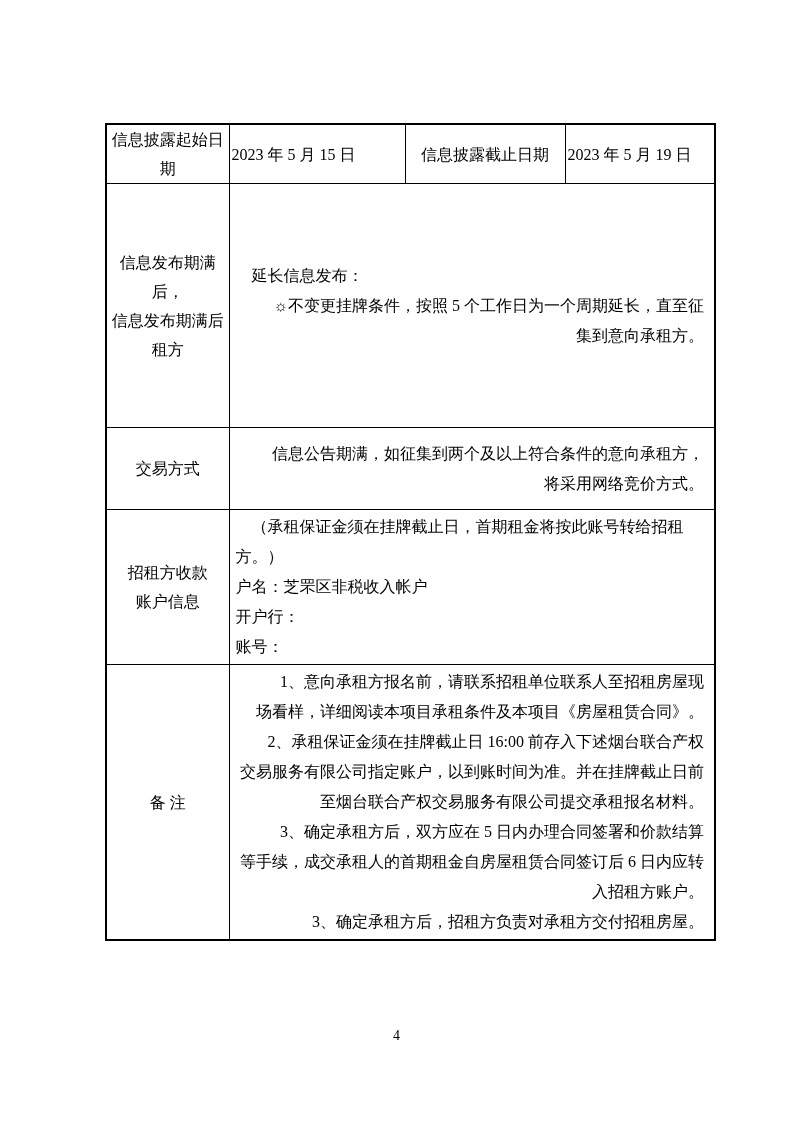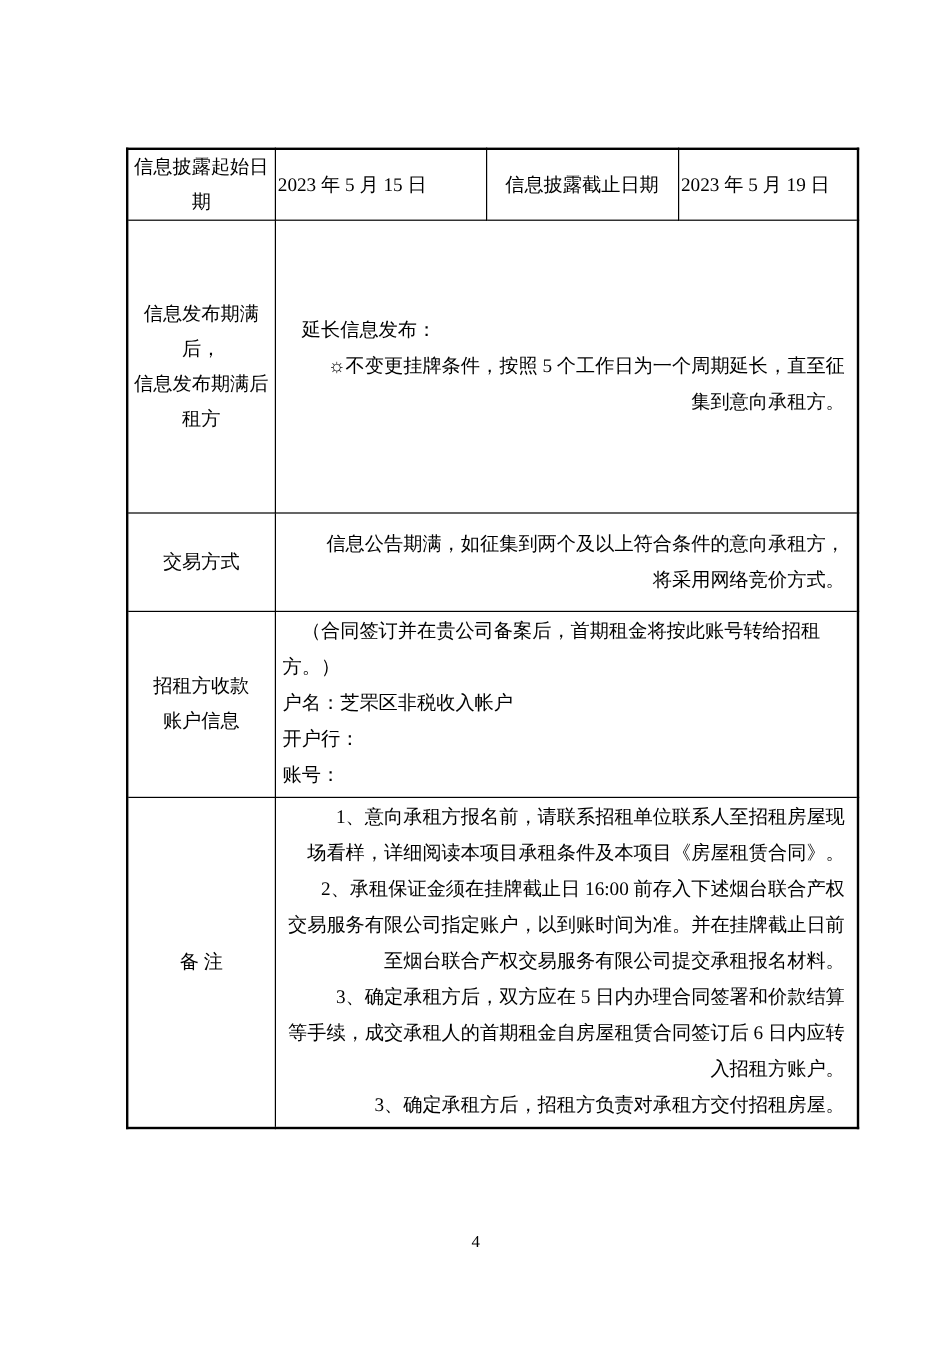--- a/index.html
+++ b/index.html
@@ -119,21 +119,21 @@
           <p class="indent2">信息公告期满，如征集到两个及以上符合条件的意向承租方，将采用网络竞价方式。</p>
         </td>
       </tr>
 
       <tr style="height:151px">
         <th class="label">
           <span class="label-line">招租方收款</span>
           <span class="label-line">账户信息</span>
         </th>
         <td class="content" colspan="3">
-          <p class="indent1">（合同签订并在贵公司备案后，首期租金将按此账号转给招租方。）</p>
+          <p class="indent1">（承租保证金须在挂牌截止日，首期租金将按此账号转给招租方。）</p>
           <p>户名：芝罘区非税收入帐户</p>
           <p>开户行：</p>
           <p>账号：</p>
         </td>
       </tr>
 
       <tr style="height:259px">
         <th class="label regular">备 注</th>
         <td class="content" colspan="3">
           <p class="indent2">1、意向承租方报名前，请联系招租单位联系人至招租房屋现场看样，详细阅读本项目承租条件及本项目《房屋租赁合同》。</p>

